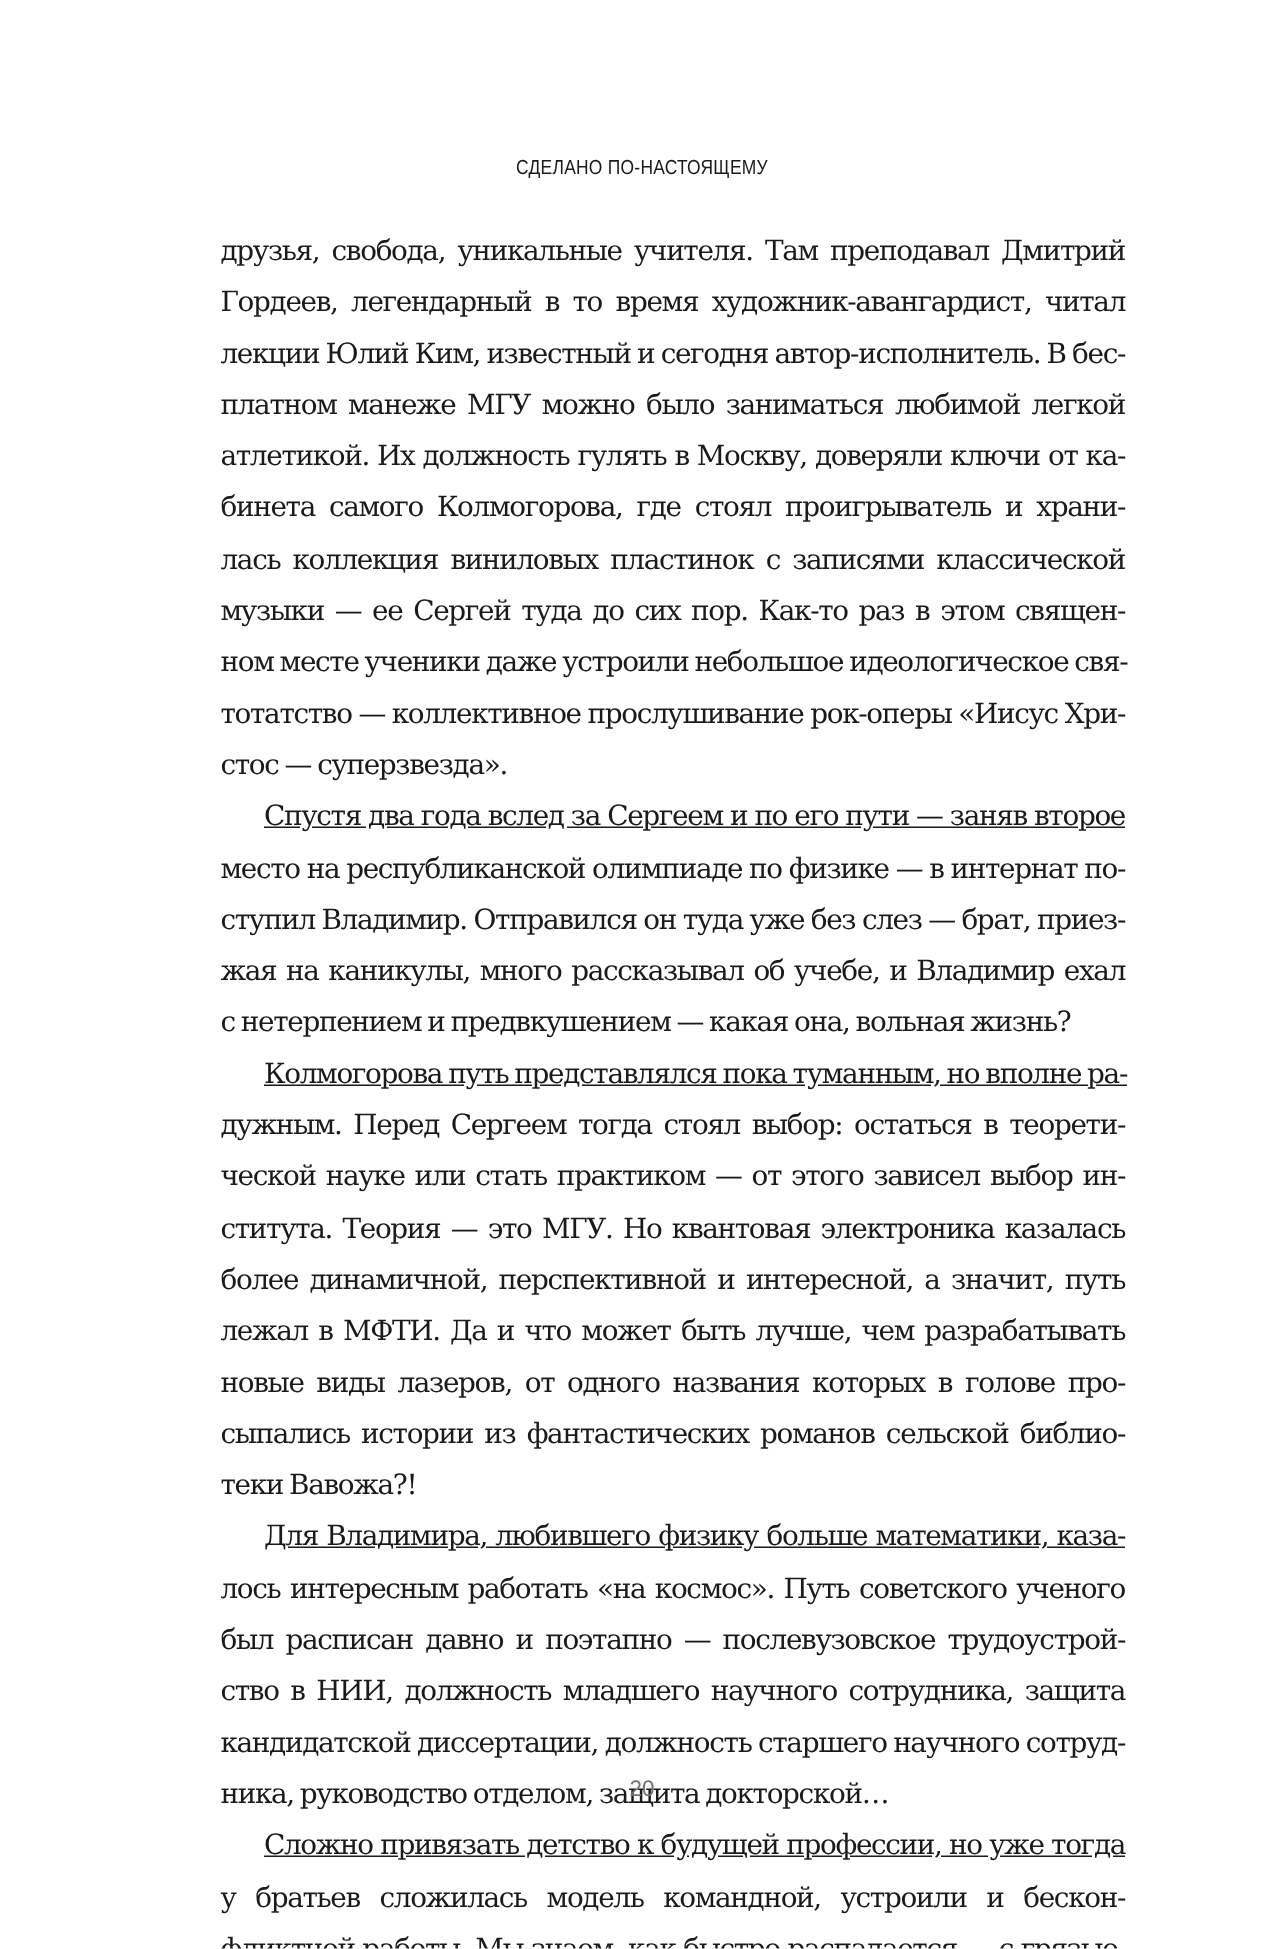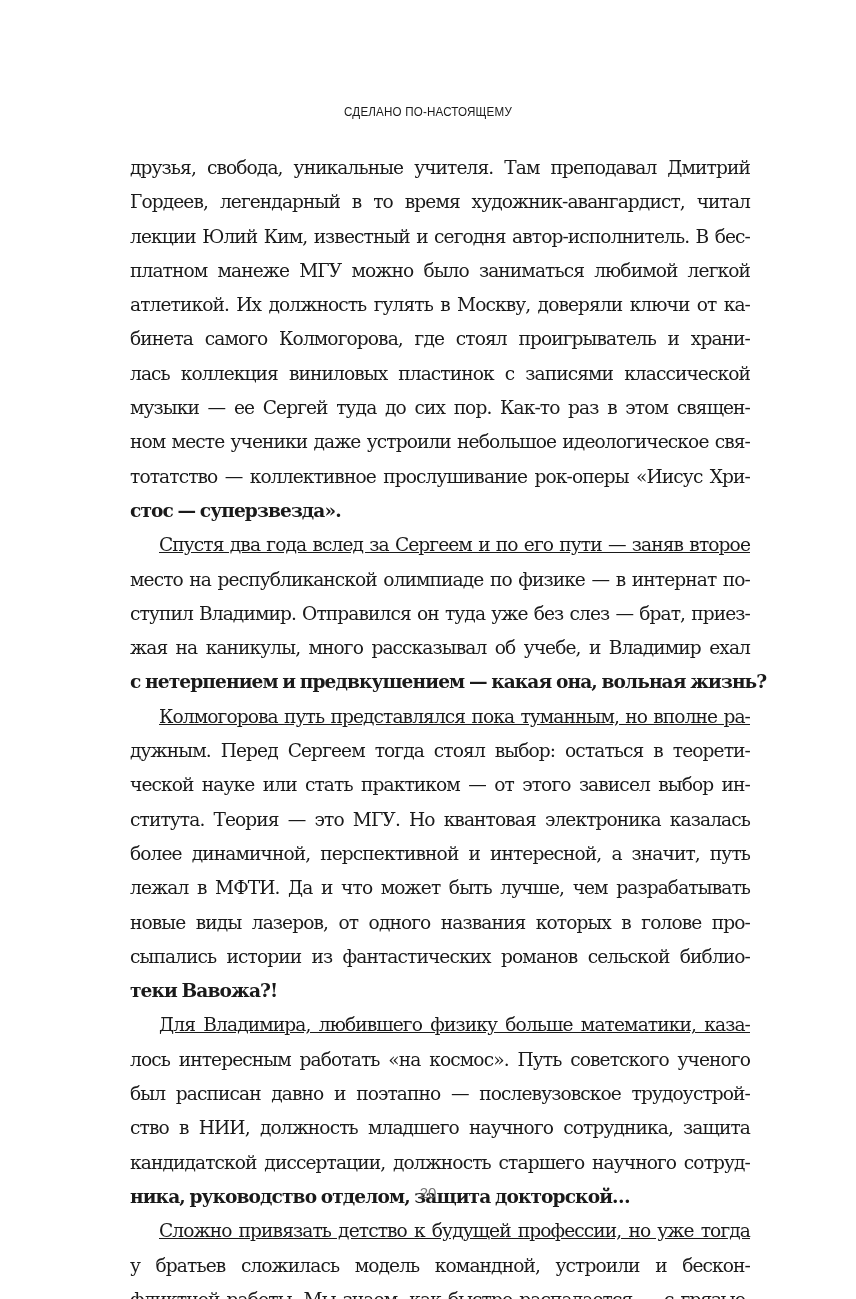--- a/index.html
+++ b/index.html
@@ -18,22 +18,23 @@
     font-size: 18.6px;
     line-height: 34.3px;
     color: #1a1a1a;
   }
   .line {
     display: block; white-space: nowrap;
     text-align: justify; text-align-last: justify;
     transform-origin: left center;
     letter-spacing: -0.9px;
     word-spacing: -1px;
+    margin-left: 17px;
   }
-  .line.last { text-align-last: left; font-weight: bold; }
+  .line.last { text-align-last: left; }
   .line.indent { padding-left: 29px; text-decoration: underline; }
   .page-number {
     position: absolute; top: 1184px; left: 0; width: 856px;
     text-align: center;
     font-family: "Liberation Sans", sans-serif;
     font-size: 15px; color: #737373;
   }
 </style>
 </head>
 <body>

